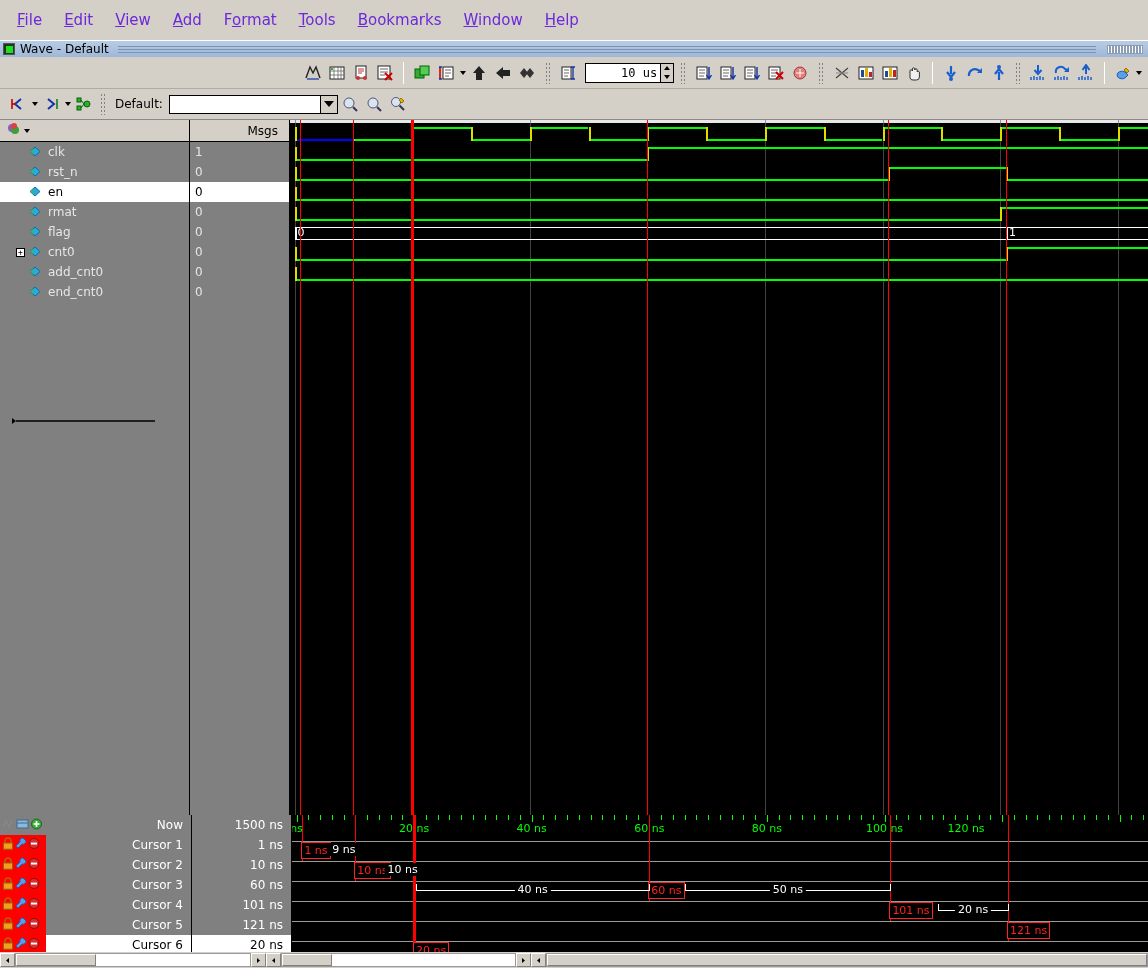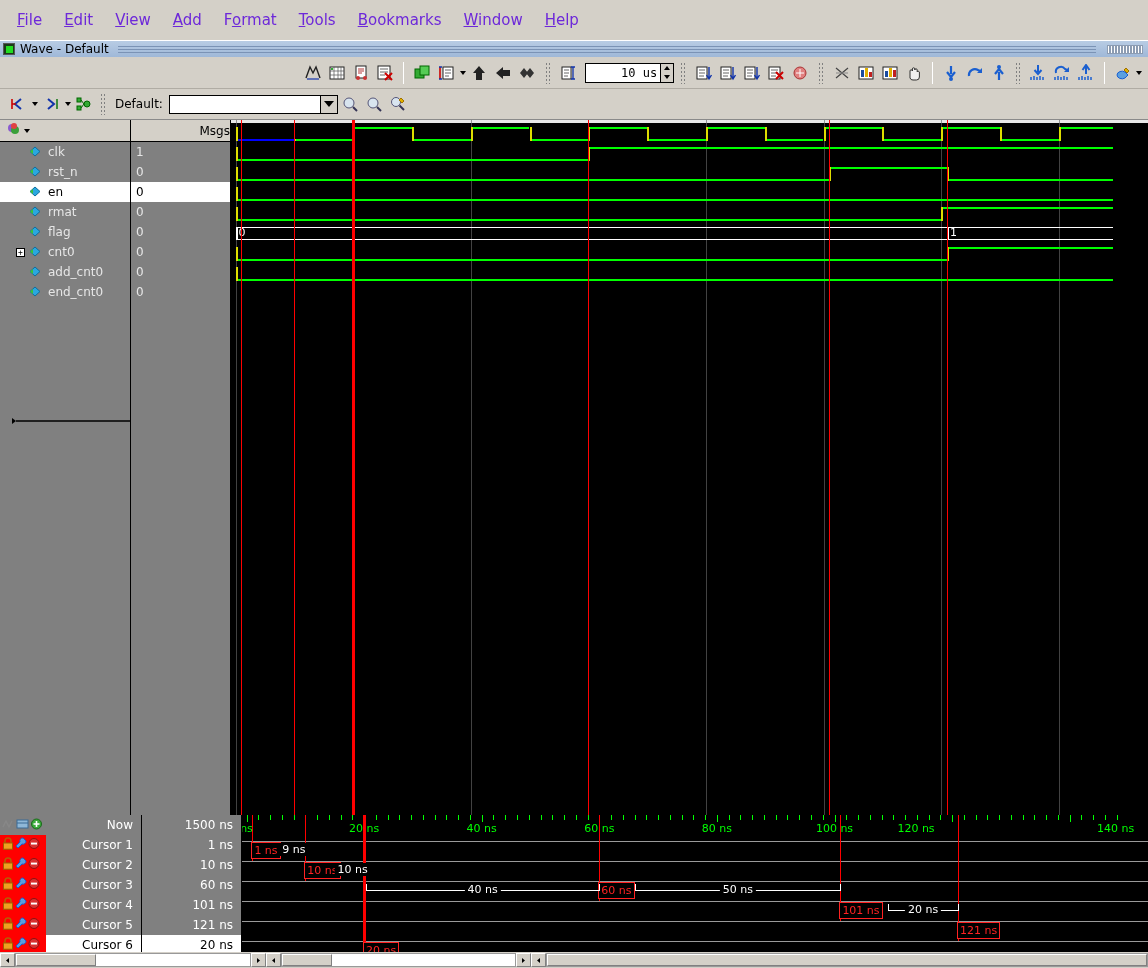--- a/index.html
+++ b/index.html
@@ -91,50 +91,50 @@
     border-bottom:1px solid #8a8a8a; padding:0 6px; }
   .searchlabel { font-size:12px; margin:0 6px 0 4px; }
   .searchbox { width:152px; height:19px; background:#fff; border:1px solid #000; }
   .searchdrop { width:17px;height:19px; background:#d4d0c8; border:1px solid #000;
      border-left:none; display:flex;align-items:center;justify-content:center;}
   .searchdrop:after{content:"";border-left:5px solid transparent;border-right:5px solid transparent;border-top:6px solid #000;}
 
   
   .mainpane { position:absolute; left:0; top:120px; width:1148px; height:695px;
      display:flex; }
-  .namecol { width:131px; background:#808080; position:relative;
+  .namecol { width:190px; background:#808080; position:relative;
      border-right:1px solid #000; }
   .valcol  { width:100px; background:#808080; position:relative;
      border-right:1px solid #000; }
   .wavecol { flex:1; background:#000; position:relative; overflow:hidden; }
 
   .colhdr { height:22px; background:#d4d0c8; border-bottom:1px solid #000;
     display:flex; align-items:center; font-size:12px; }
-  .colhdr.right { justify-content:flex-end; padding-right:0; }
+  .colhdr.right { justify-content:flex-end; padding-right:11px; }
 
   .signal-rows { position:absolute; left:0; top:22px; right:0; }
   .srow { height:20px; display:flex; align-items:center; font-size:12px;
     color:#e6e6e6; padding-left:14px; position:relative; }
   .srow.sel { background:#fff; color:#000; }
   .srow .expander {
     position:absolute; left:16px; top:6px; width:9px;height:9px;
     border:1px solid #000; background:#fff; font-size:8px; line-height:7px;
     text-align:center; color:#000; font-family:"DejaVu Sans Mono", monospace;
   }
   .sigicon { width:14px; height:12px; margin-right:6px; flex:0 0 auto; }
   .vrow { height:20px; display:flex; align-items:center; font-size:12px;
     color:#e6e6e6; padding-left:5px; }
   .vrow.sel { background:#fff; color:#000; }
 
   .namecol .hscroll { position:absolute; left:0; bottom:0; width:165px; height:14px; }
 
   
   .cursorpane { position:absolute; left:0; top:815px; width:1148px; height:153px;
     display:flex; }
-  .cnamecol { width:142px; background:#808080; border-right:1px solid #000; position:relative;}
+  .cnamecol { width:192px; background:#808080; border-right:1px solid #000; position:relative;}
   .cvalcol  { width:100px; background:#808080; border-right:1px solid #000; position:relative;}
   .ctimecol { flex:1; background:#000; position:relative; overflow:hidden;}
 
   .crow { height:20px; display:flex; align-items:center; font-size:12px;
     color:#fff; position:relative; }
   .crow.sel { background:#fff; color:#000; }
   .crow .clabel { flex:1; text-align:right; padding-right:8px; }
   .crow .cval { text-align:right; padding-right:8px; width:100%; }
   .lockcell { width:46px; height:20px; display:flex; align-items:center;
      gap:1px; padding-left:2px; flex:0 0 auto;}

